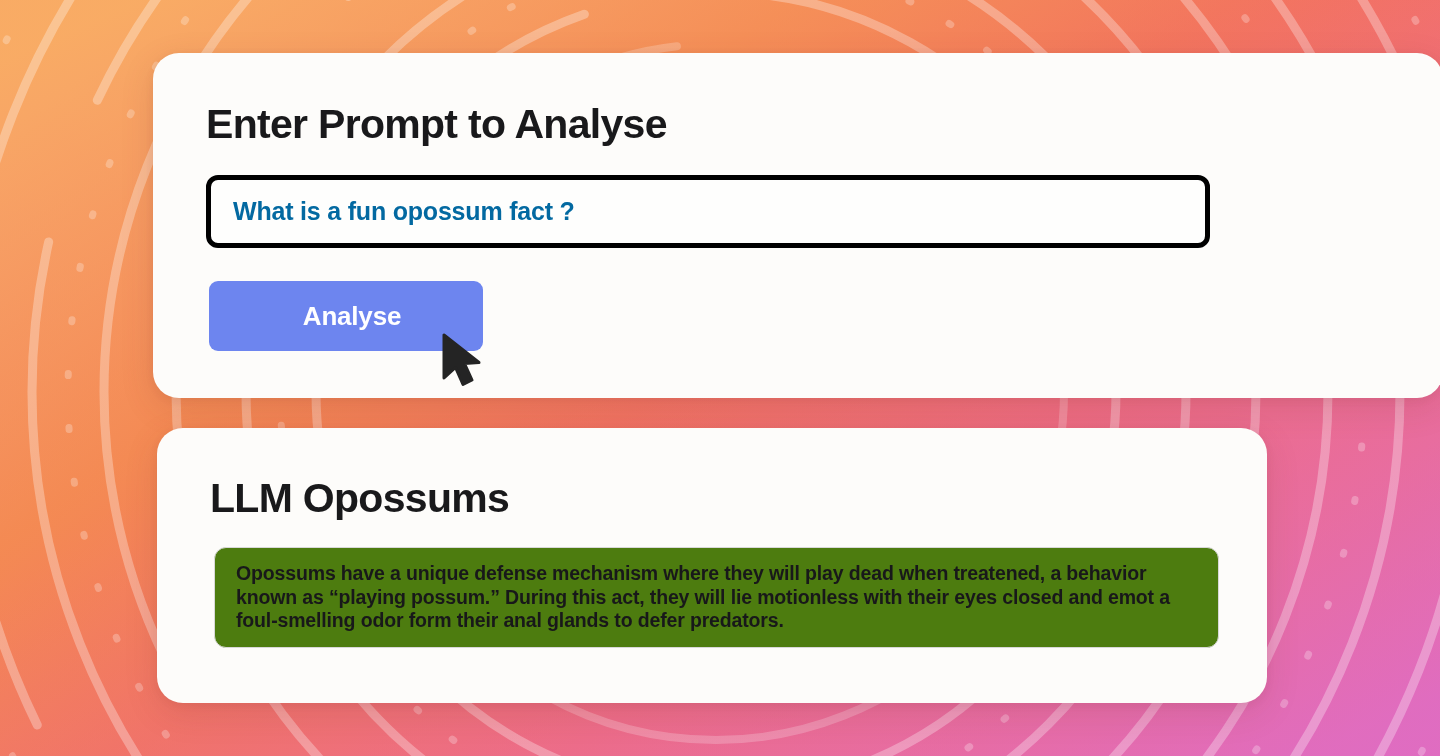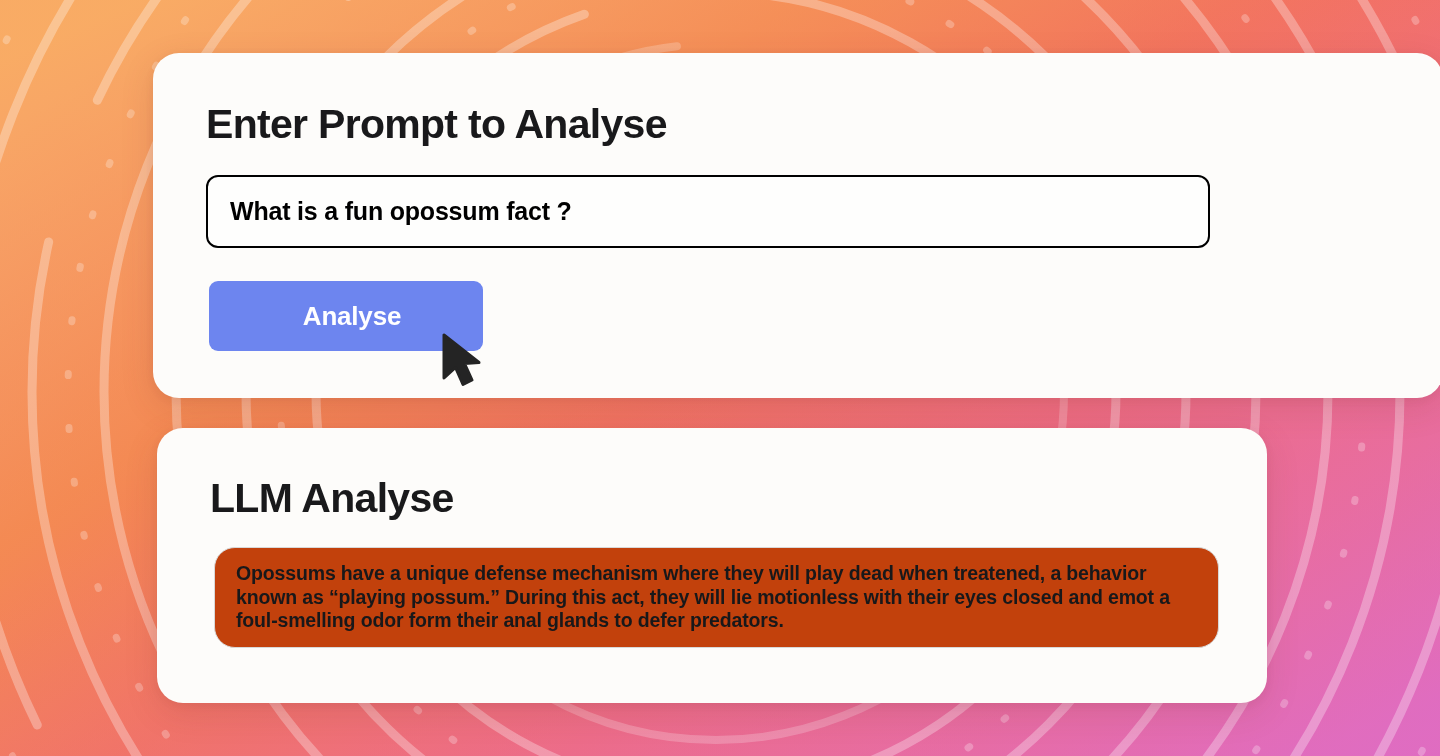--- a/index.html
+++ b/index.html
@@ -62,27 +62,27 @@
   #prompt-title { left: 53px; top: 48px; }
   #response-title { left: 53px; top: 47px; }
 
   
   #prompt-input {
     position: absolute;
     left: 53px;
     top: 122px;
     width: 1004px;
     height: 73px;
-    border: 2px solid #000000;
+    border: 5px solid #000000;
     border-radius: 12px;
     background: #fefefd;
     font-family: "Liberation Sans", sans-serif;
     font-size: 25px;
     font-weight: bold;
-    color: #000000;
+    color: #0369a1;
     padding: 0 22px;
     letter-spacing: -0.2px;
     outline: none;
   }
 
   
   #analyse-button {
     position: absolute;
     left: 56px;
     top: 228px;
@@ -101,22 +101,22 @@
   }
 
   
   #response-box {
     position: absolute;
     left: 57px;
     top: 119px;
     width: 1005px;
     height: 101px;
     border: 1px solid #d8d8d8;
-    border-radius: 21px;
-    background: #c2410c;
+    border-radius: 12px;
+    background: #4d7c0f;
     padding: 14px 18px 0 21px;
   }
 
   #response-text {
     font-size: 19.5px;
     font-weight: bold;
     line-height: 23.5px;
     color: #18181a;
     letter-spacing: -0.15px;
   }
@@ -189,21 +189,21 @@
 
     <div class="card-title" id="prompt-title">Enter Prompt to Analyse</div>
 
     <input id="prompt-input" type="text" value="What is a fun opossum fact ?" style="">
 
     <button id="analyse-button">Analyse</button>
   </div>
 
   <div class="card" id="card-response">
 
-    <div class="card-title" id="response-title">LLM Analyse</div>
+    <div class="card-title" id="response-title">LLM Opossums</div>
 
     <div id="response-box">
       <div id="response-text">Opossums have a unique defense mechanism where they will play dead when treatened, a behavior known as “playing possum.” During this act, they will lie motionless with their eyes closed and emot a foul-smelling odor form their anal glands to defer predators.</div>
     </div>
   </div>
 
   <svg id="mouse-cursor" viewBox="0 0 46 56" aria-hidden="true">
     <path d="M6 4 L6 47 L17.5 36.5 L25 53.5 L34 49 L26.5 32.5 L41 31.5 Z" fill="#242424" stroke="#242424" stroke-width="3" stroke-linejoin="round"></path>
   </svg>
 

